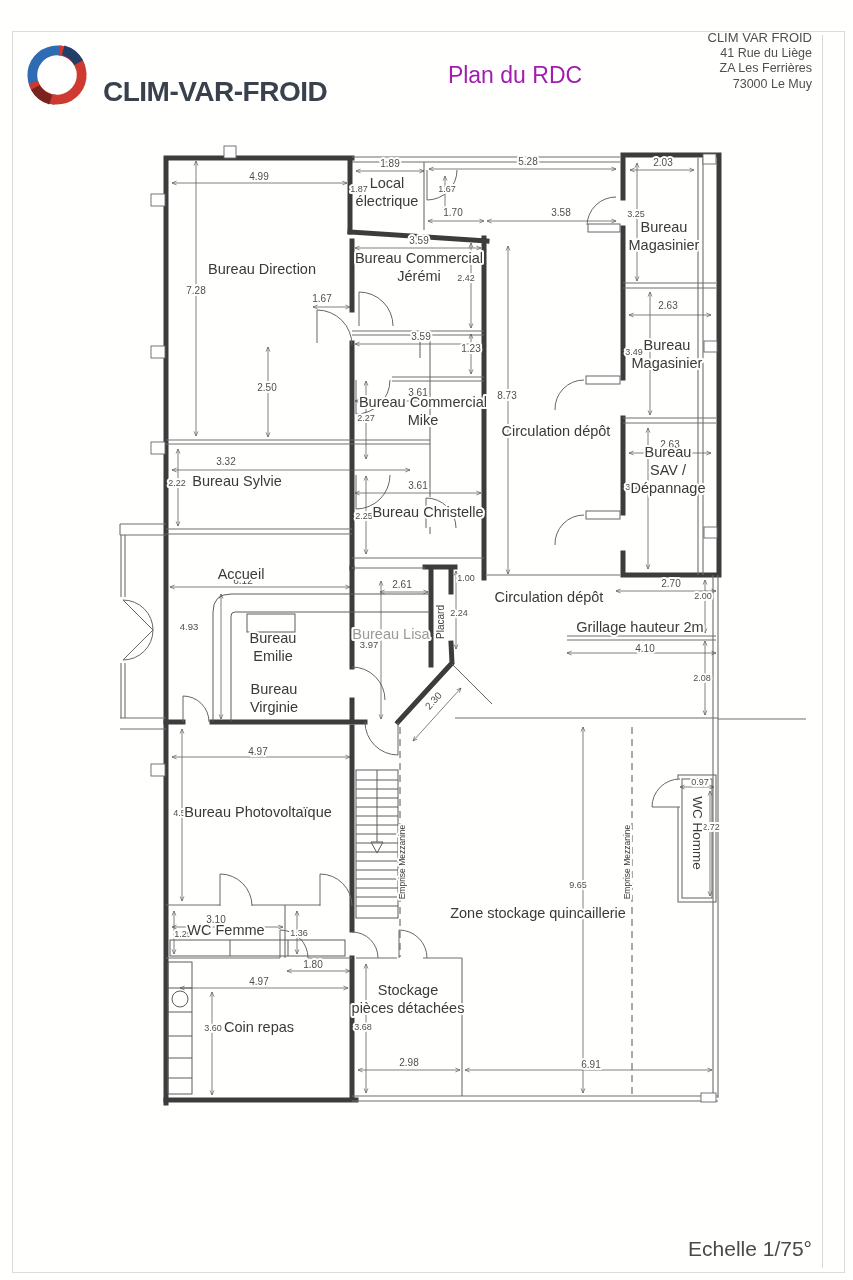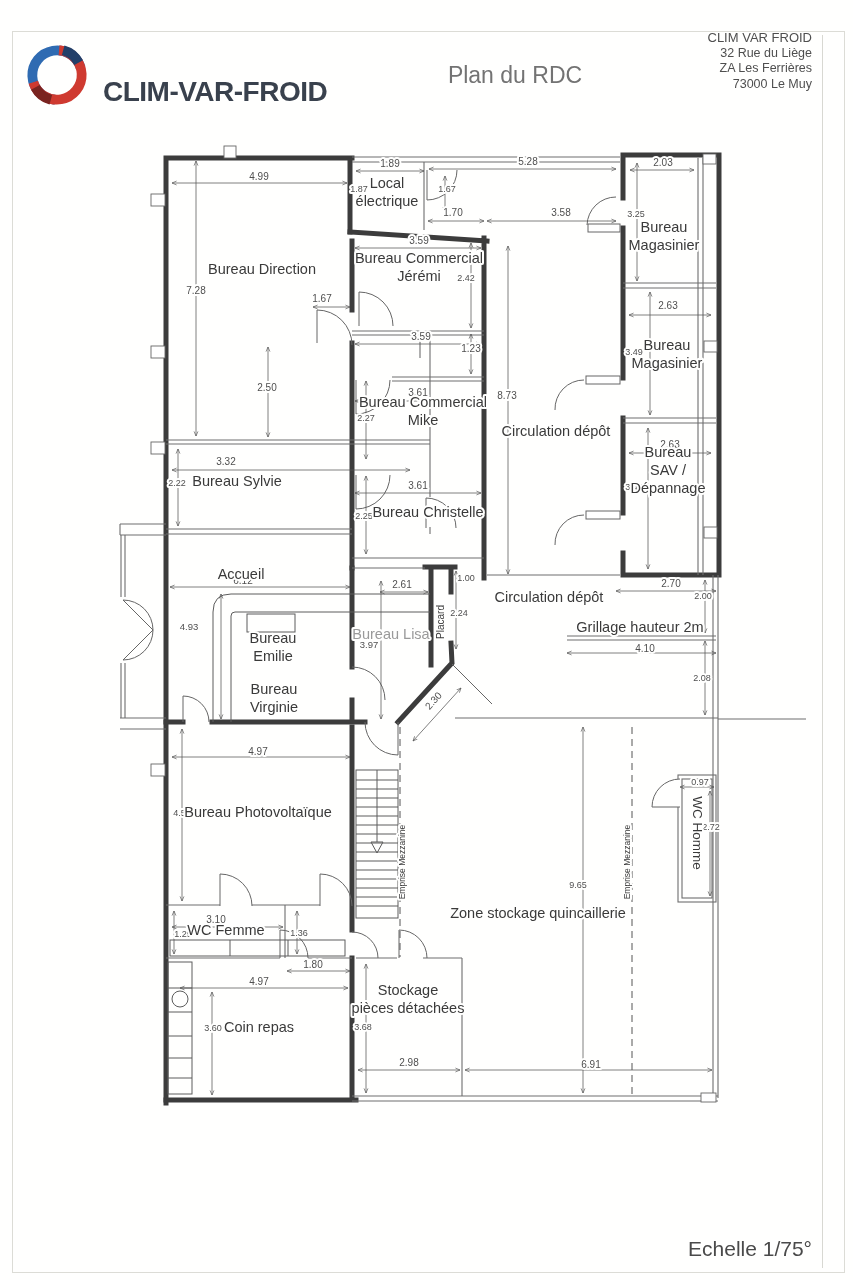--- a/index.html
+++ b/index.html
@@ -6,21 +6,21 @@
   .page{position:relative;width:853px;height:1280px;background:#fffffe;overflow:hidden;
         font-family:"Liberation Sans", sans-serif;color:#3d3d3d;}
   .page-border{position:absolute;left:12px;top:31px;width:831px;height:1240px;
         border:1px solid #dcdcd6;pointer-events:none;}
   .scan-line{position:absolute;left:822px;top:35px;width:1px;height:1233px;background:#d8d8d2;}
   
   .logo-wrap{position:absolute;left:24px;top:42px;display:flex;align-items:flex-end;gap:13px;}
   .logo-mark{width:66px;height:66px;}
   .logo-text{font-size:28px;font-weight:700;letter-spacing:-0.5px;color:#39414d;}
   .doc-title{position:absolute;left:400px;top:62px;width:230px;text-align:center;
-        font-size:23px;color:#737373;}
+        font-size:23px;color:#a21caf;}
   .addr{position:absolute;right:41px;top:30px;text-align:right;color:#4f4f4f;line-height:15.5px;}
   .addr .co{font-size:13px;}
   .addr .ln{font-size:12.5px;font-weight:500;}
   .scale-label{position:absolute;right:41px;top:1202px;font-size:21px;color:#4a4a4a;margin-top:35px;}
   
   svg.plan{position:absolute;left:0;top:0;}
   .wt{stroke:#3c3c3c;stroke-width:5;fill:none;stroke-linecap:square;}
   .w1{stroke:#6e6e6e;stroke-width:1.1;fill:none;}
   .fx{stroke:#5c5c5c;stroke-width:1;fill:none;}
   .door{stroke:#666;stroke-width:1;fill:none;}
@@ -43,21 +43,21 @@
       <path d="M55,25 A24,24 0 1 0 30,56" stroke="#2f6bb2" stroke-width="9.5" fill="none"></path>
       <path d="M9,39 A24,24 0 1 0 34,8" stroke="#cf3a30" stroke-width="9.5" fill="none"></path>
       <path d="M53,20 A24,24 0 0 0 38,8" stroke="#223f69" stroke-width="9.5" fill="none"></path>
       <path d="M11,44 A24,24 0 0 0 26,56" stroke="#7a2420" stroke-width="9.5" fill="none"></path>
     </svg>
     <span class="logo-text">CLIM-VAR-FROID</span>
   </div>
   <div class="doc-title">Plan du RDC</div>
   <div class="addr">
     <div class="co">CLIM VAR FROID</div>
-    <div class="ln">32 Rue du Liège</div>
+    <div class="ln">41 Rue du Liège</div>
     <div class="ln">ZA Les Ferrières</div>
     <div class="ln">73000 Le Muy</div>
   </div>
 
   <svg class="plan" width="853" height="1280" viewBox="0 0 853 1280">
     <defs>
       <marker id="ar" viewBox="0 0 8 8" refX="7" refY="4" markerWidth="7" markerHeight="7" orient="auto-start-reverse">
         <path d="M0,1 L7,4 L0,7" fill="none" stroke="#555" stroke-width="1"></path>
       </marker>
     </defs>

